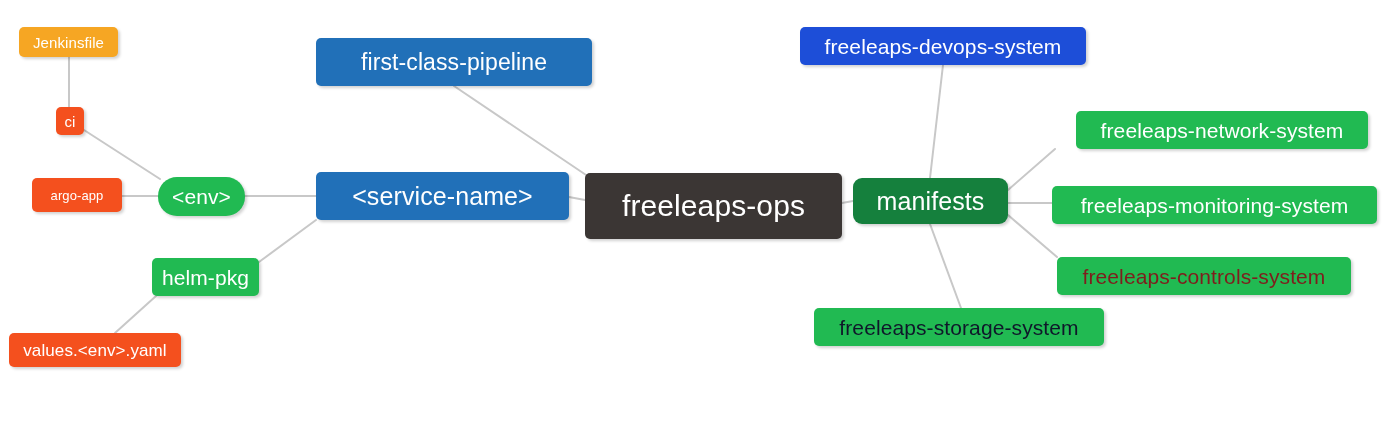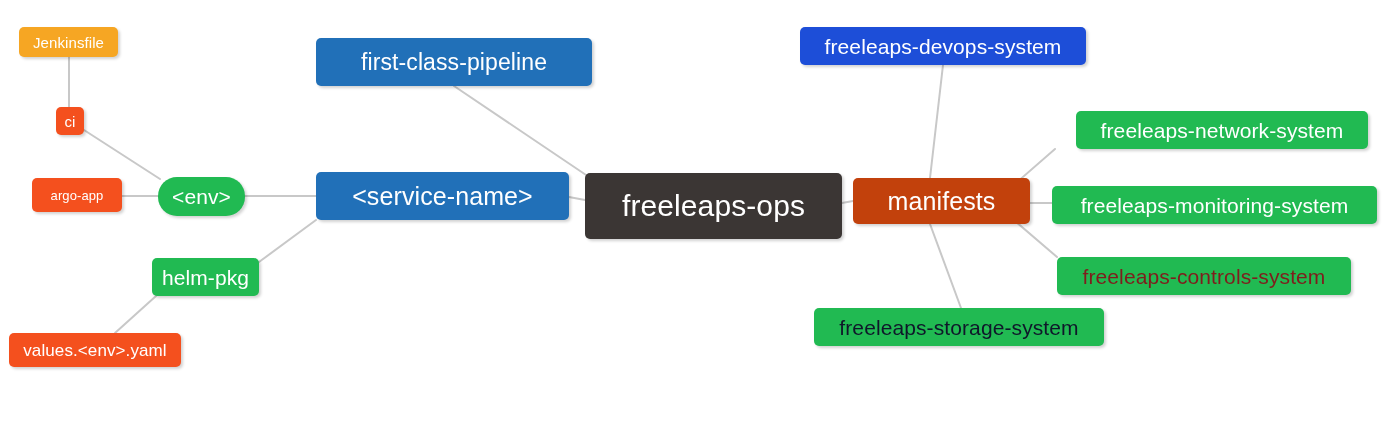--- a/index.html
+++ b/index.html
@@ -63,21 +63,21 @@
       <line x1="1008" y1="215" x2="1057" y2="257" stroke="#c8c8c8" stroke-width="2" stroke-linecap="round"></line>
       <line x1="930" y1="224" x2="961" y2="308" stroke="#c8c8c8" stroke-width="2" stroke-linecap="round"></line>
     </svg>
   <div id="nodes">
       <div class="node" style="left: 585px; top: 173px; width: 257px; height: 66px; background: rgb(59, 54, 52); color: rgb(255, 255, 255); font-size: 30px;">
         <span class="node-label">freeleaps-ops</span>
       </div>
       <div class="node" style="left: 316px; top: 172px; width: 253px; height: 48px; background: rgb(33, 112, 184); color: rgb(255, 255, 255); font-size: 25px;">
         <span class="node-label">&lt;service-name&gt;</span>
       </div>
-      <div class="node" style="left: 853px; top: 178px; width: 177px; height: 46px; background: #c2410c; color: rgb(255, 255, 255); font-size: 25px;">
+      <div class="node" style="left: 853px; top: 178px; width: 155px; height: 46px; background: #15803d; color: rgb(255, 255, 255); font-size: 25px; border-radius: 9px;">
         <span class="node-label">manifests</span>
       </div>
       <div class="node" style="left: 316px; top: 38px; width: 276px; height: 48px; background: rgb(33, 112, 184); color: rgb(255, 255, 255); font-size: 23px;">
         <span class="node-label">first-class-pipeline</span>
       </div>
       <div class="node" style="left: 158px; top: 177px; width: 87px; height: 39px; background: rgb(33, 186, 82); color: rgb(255, 255, 255); font-size: 21px; border-radius: 19px;">
         <span class="node-label">&lt;env&gt;</span>
       </div>
       <div class="node" style="left: 152px; top: 258px; width: 107px; height: 38px; background: rgb(33, 186, 82); color: rgb(255, 255, 255); font-size: 21px;">
         <span class="node-label">helm-pkg</span>

